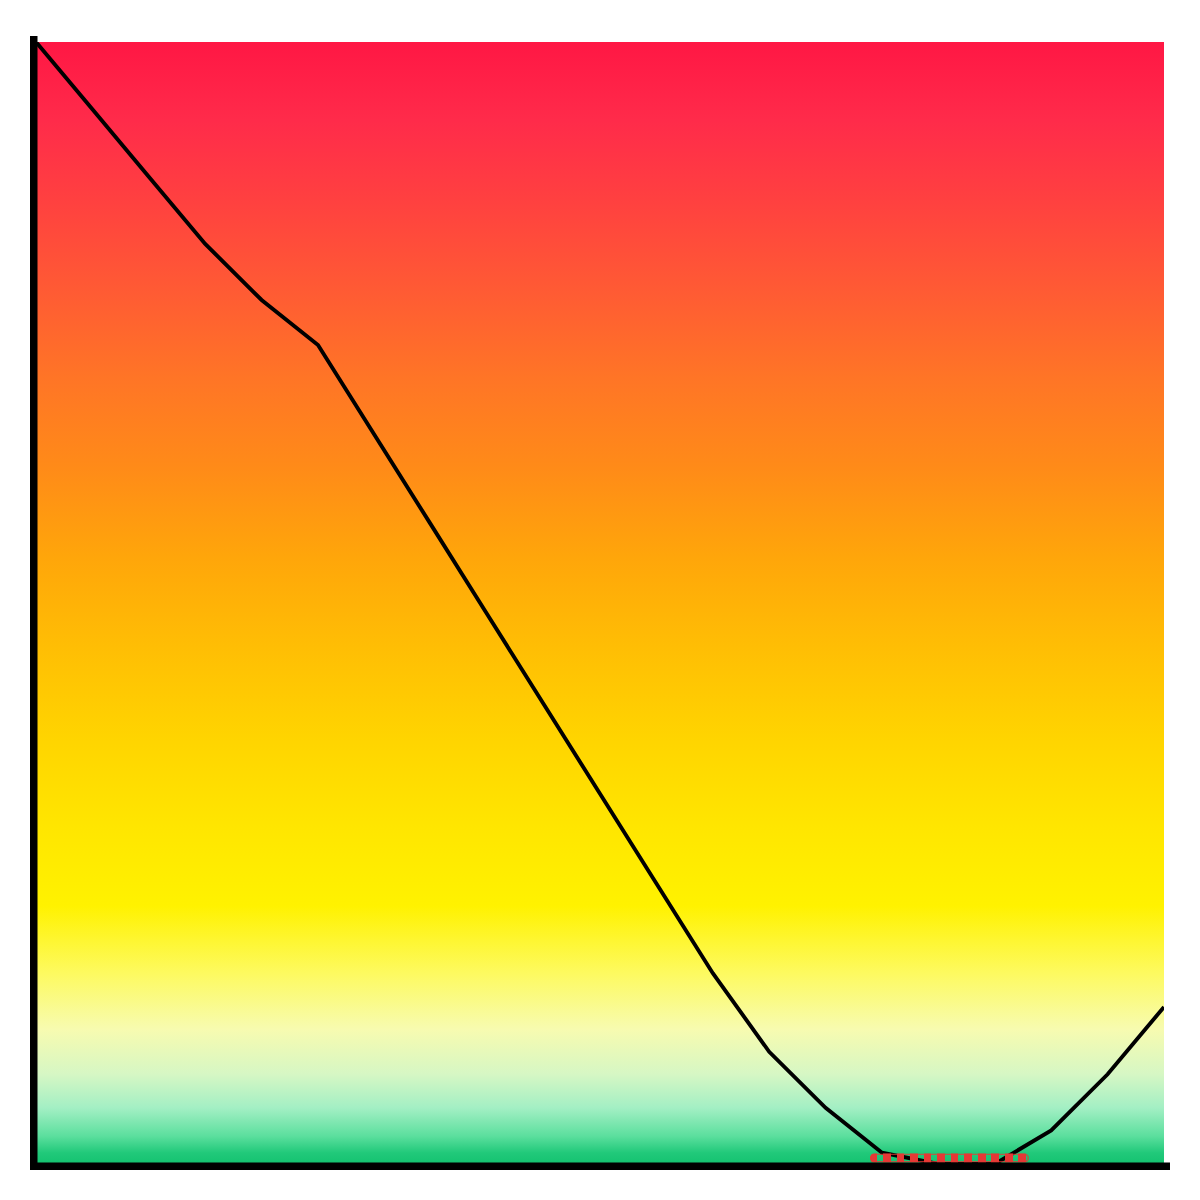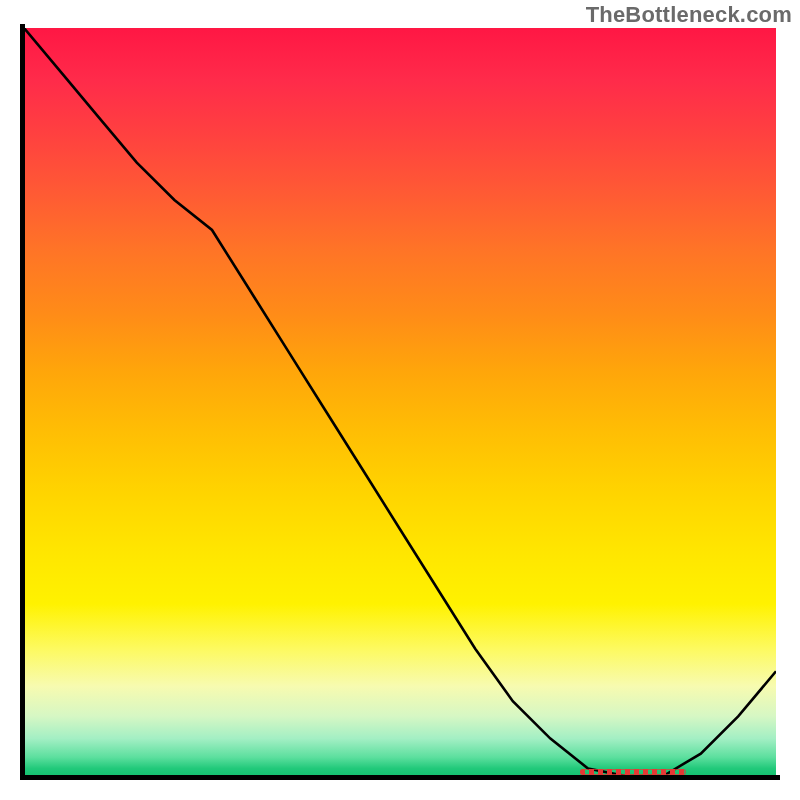--- a/index.html
+++ b/index.html
@@ -103,21 +103,20 @@
       transparent 9px
     );
     box-shadow: inset 0 0 0 1px rgba(229,57,53,0.7);
   }
 </style>
 </head>
 <body>
 
 <div class="chart-container">
 
-  <div class="watermark">TheBottleneck.com</div>
 
   <div class="plot-area">
     <div class="gradient-rect"></div>
     <svg class="curve" viewBox="0 0 752 748" preserveAspectRatio="none">
       <path d="M0.0 0.0 L37.6 44.9 L75.2 89.8 L112.8 134.6 L150.4 172.0 L188.0 202.0 L225.6 261.8 L263.2 321.6 L300.8 381.5 L338.4 441.3 L376.0 501.2 L413.6 561.0 L451.2 620.8 L488.8 673.2 L526.4 710.6 L564.0 740.5 L601.6 748.0 L639.2 748.0 L676.8 725.6 L714.4 688.2 L752.0 643.3"></path>
     </svg>
     <div class="annotation-band" style="left: 556.48px; top: 741.26px; width: 105.28px;"></div>
   </div>
 
   <div class="axis-left"></div>

